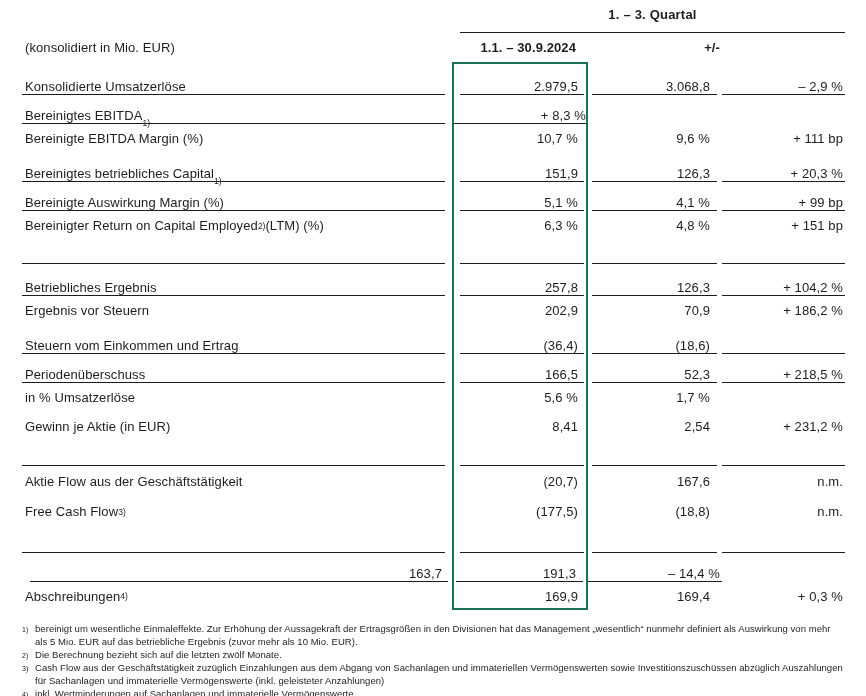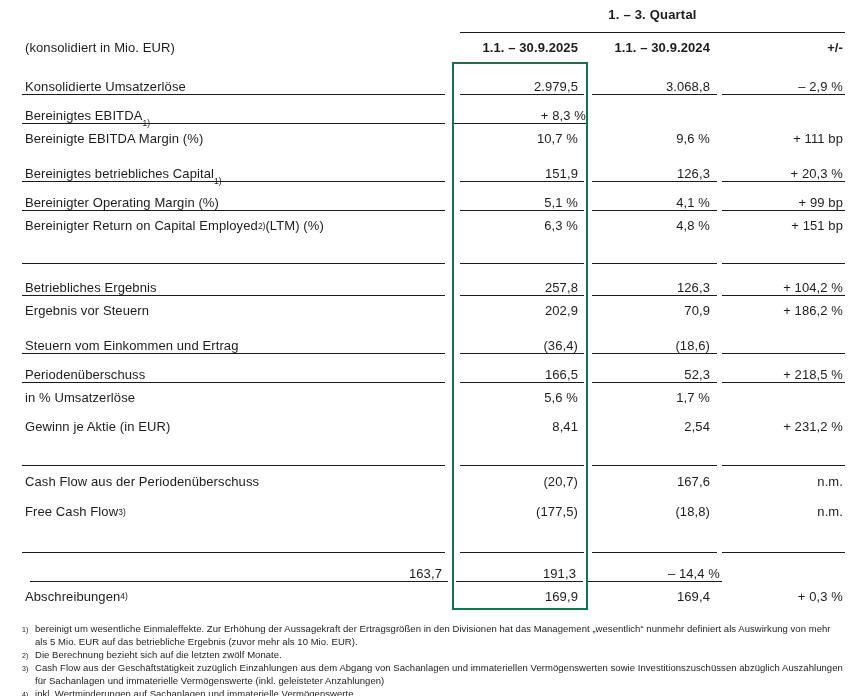--- a/index.html
+++ b/index.html
@@ -92,21 +92,20 @@
 
   <div class="table-area">
 
     <div class="title-row">
       <div></div>
       <div class="title-cell">1. – 3. Quartal</div>
     </div>
 
     <div class="header-row">
       <div class="cell c1">(konsolidiert in Mio. EUR)</div>
-      <div class="cell c2">1.1. – 30.9.2025</div>
       <div class="cell c3">1.1. – 30.9.2024</div>
       <div class="cell c4">+/-</div>
     </div>
 
     <div class="row hline h33">
       <div class="cell c1">
           <span>Konsolidierte Umsatzerlöse</span>
           <sup class="sup"></sup>
           <span></span>
         </div>
@@ -137,21 +136,21 @@
           <span>Bereinigtes betriebliches Capital</span>
           <sup class="sup">1)</sup>
           <span></span>
         </div>
       <div class="cell c2">151,9</div>
       <div class="cell c3">126,3</div>
       <div class="cell c4">+ 20,3 %</div>
     </div>
     <div class="row hline">
       <div class="cell c1">
-          <span>Bereinigter Operating Margin (%)</span>
+          <span>Bereinigte Auswirkung Margin (%)</span>
           <sup class="sup"></sup>
           <span></span>
         </div>
       <div class="cell c2">5,1 %</div>
       <div class="cell c3">4,1 %</div>
       <div class="cell c4">+ 99 bp</div>
     </div>
     <div class="row">
       <div class="cell c1">
           <span>Bereinigter Return on Capital Employed</span>
@@ -233,21 +232,21 @@
 
     <div class="row hline gap2">
       <div class="cell c1"></div>
         <div class="cell c2"></div>
         <div class="cell c3"></div>
         <div class="cell c4"></div>
     </div>
 
     <div class="row h31">
       <div class="cell c1">
-          <span>Cash Flow aus der Periodenüberschuss</span>
+          <span>Aktie Flow aus der Geschäftstätigkeit</span>
           <sup class="sup"></sup>
           <span></span>
         </div>
       <div class="cell c2">(20,7)</div>
       <div class="cell c3">167,6</div>
       <div class="cell c4">n.m.</div>
     </div>
     <div class="row">
       <div class="cell c1">
           <span>Free Cash Flow</span>

